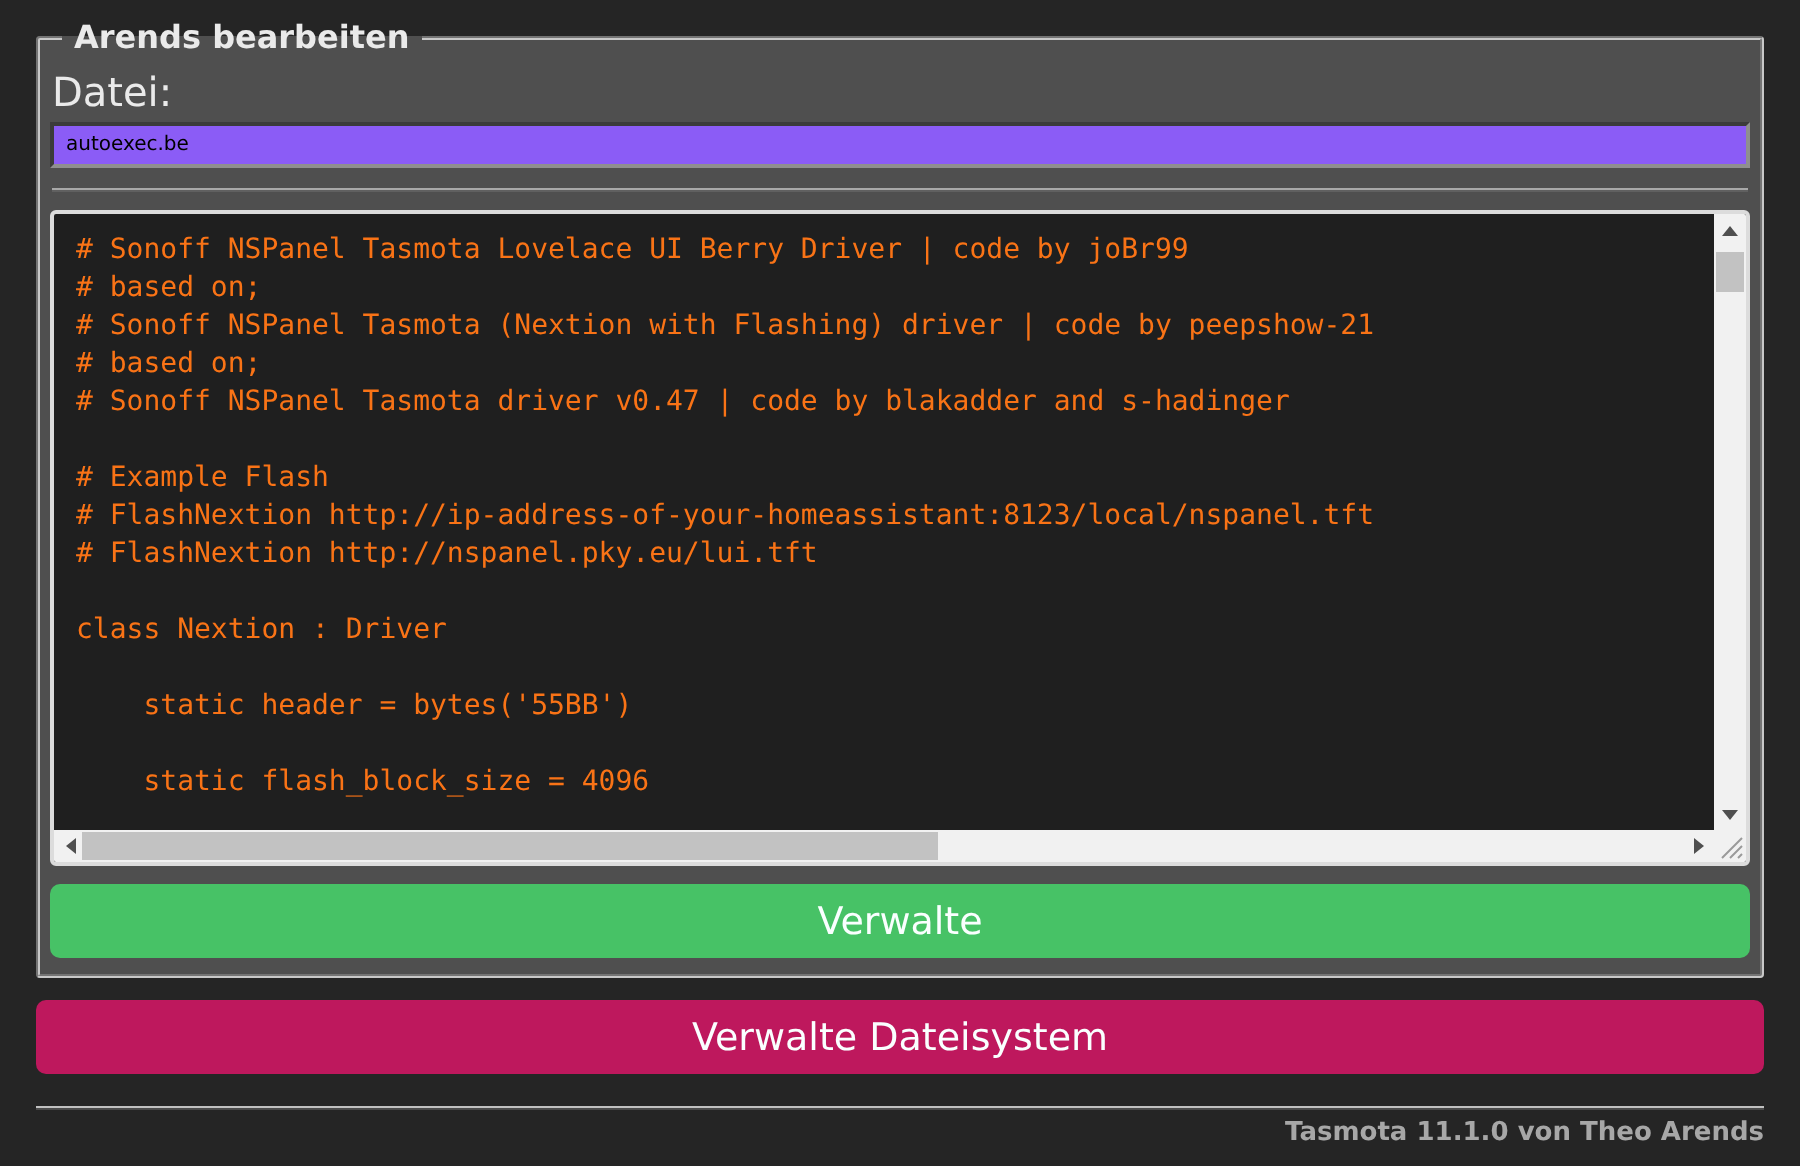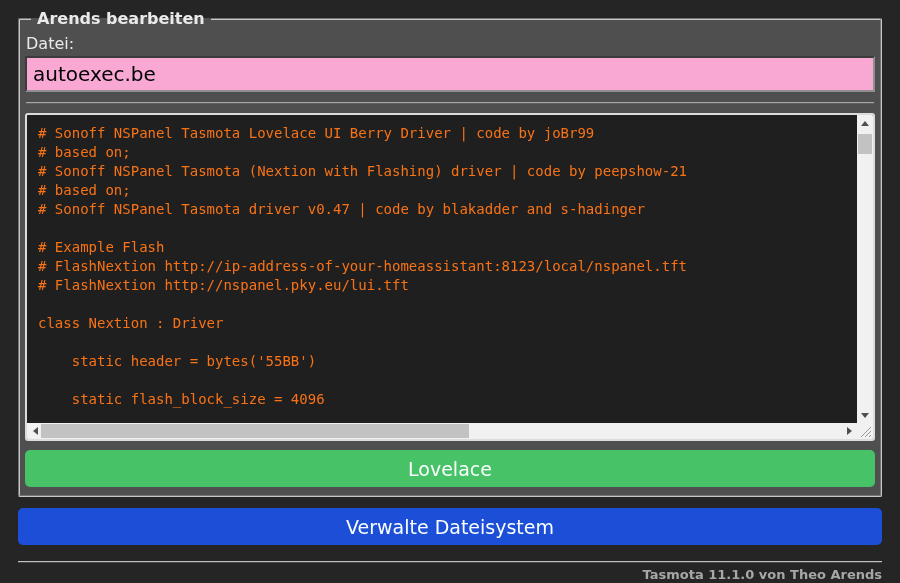--- a/index.html
+++ b/index.html
@@ -19,30 +19,30 @@
     margin:0;
     padding:4px 5px 8px 5px;
   }
   legend.editor-legend{
     font-weight:bold;
     font-size:16px;
     padding:0 6px;
     margin-left:6px;
     color:#eaeaea;
   }
-  .file-label{font-size:16px;margin:2px 0 3px 1px;}
+  .file-label{font-size:20px;margin:2px 0 3px 1px;}
   input.file-input{
     display:block;
     width:100%;
     box-sizing:border-box;
-    background:#f9a8d4;
+    background:#8b5cf6;
     color:#000;
     border:2px inset #8f8f8f;
     padding:4px 6px;
-    font-size:20px;
+    font-size:10px;
     font-family:"DejaVu Sans","Liberation Sans",sans-serif;
   }
   hr.form-divider{
     border:none;
     border-top:1px solid #a8a8a8;
     border-bottom:1px solid #606060;
     margin:10px 1px 9px 1px;
   }
 
   
@@ -92,21 +92,21 @@
     border-radius:5px;
     color:#faffff;
     font-size:19px;
     line-height:36px;
     height:37px;
     cursor:pointer;
     font-family:"DejaVu Sans","Liberation Sans",sans-serif;
     padding:0;
   }
   .btn-save{background:#47c266;margin-top:9px;}
-  .btn-fs{background:#1d4ed8;margin-top:11px;height:38px;}
+  .btn-fs{background:#be185d;margin-top:11px;height:38px;}
 
   
   hr.footer-divider{
     border:none;
     border-top:1px solid #c0c0c0;
     border-bottom:1px solid #4a4a4a;
     margin:16px 0 4px 0;
   }
   .footer{
     text-align:right;
@@ -167,21 +167,21 @@
           </span>
       </div>
 
       <div class="scroll-corner">
         <svg width="16" height="16" viewBox="0 0 16 16">
           <path d="M14 4 L4 14 M14 8 L8 14 M14 12 L12 14" stroke="#9a9a9a" stroke-width="1" fill="none"></path>
         </svg>
       </div>
     </div>
 
-    <button class="btn btn-save">Lovelace</button>
+    <button class="btn btn-save">Verwalte</button>
   </fieldset>
 
   <button class="btn btn-fs">Verwalte Dateisystem</button>
 
   <hr class="footer-divider">
 
   <div class="footer">
     <a>Tasmota 11.1.0</a><span> von Theo Arends</span>
   </div>
 

